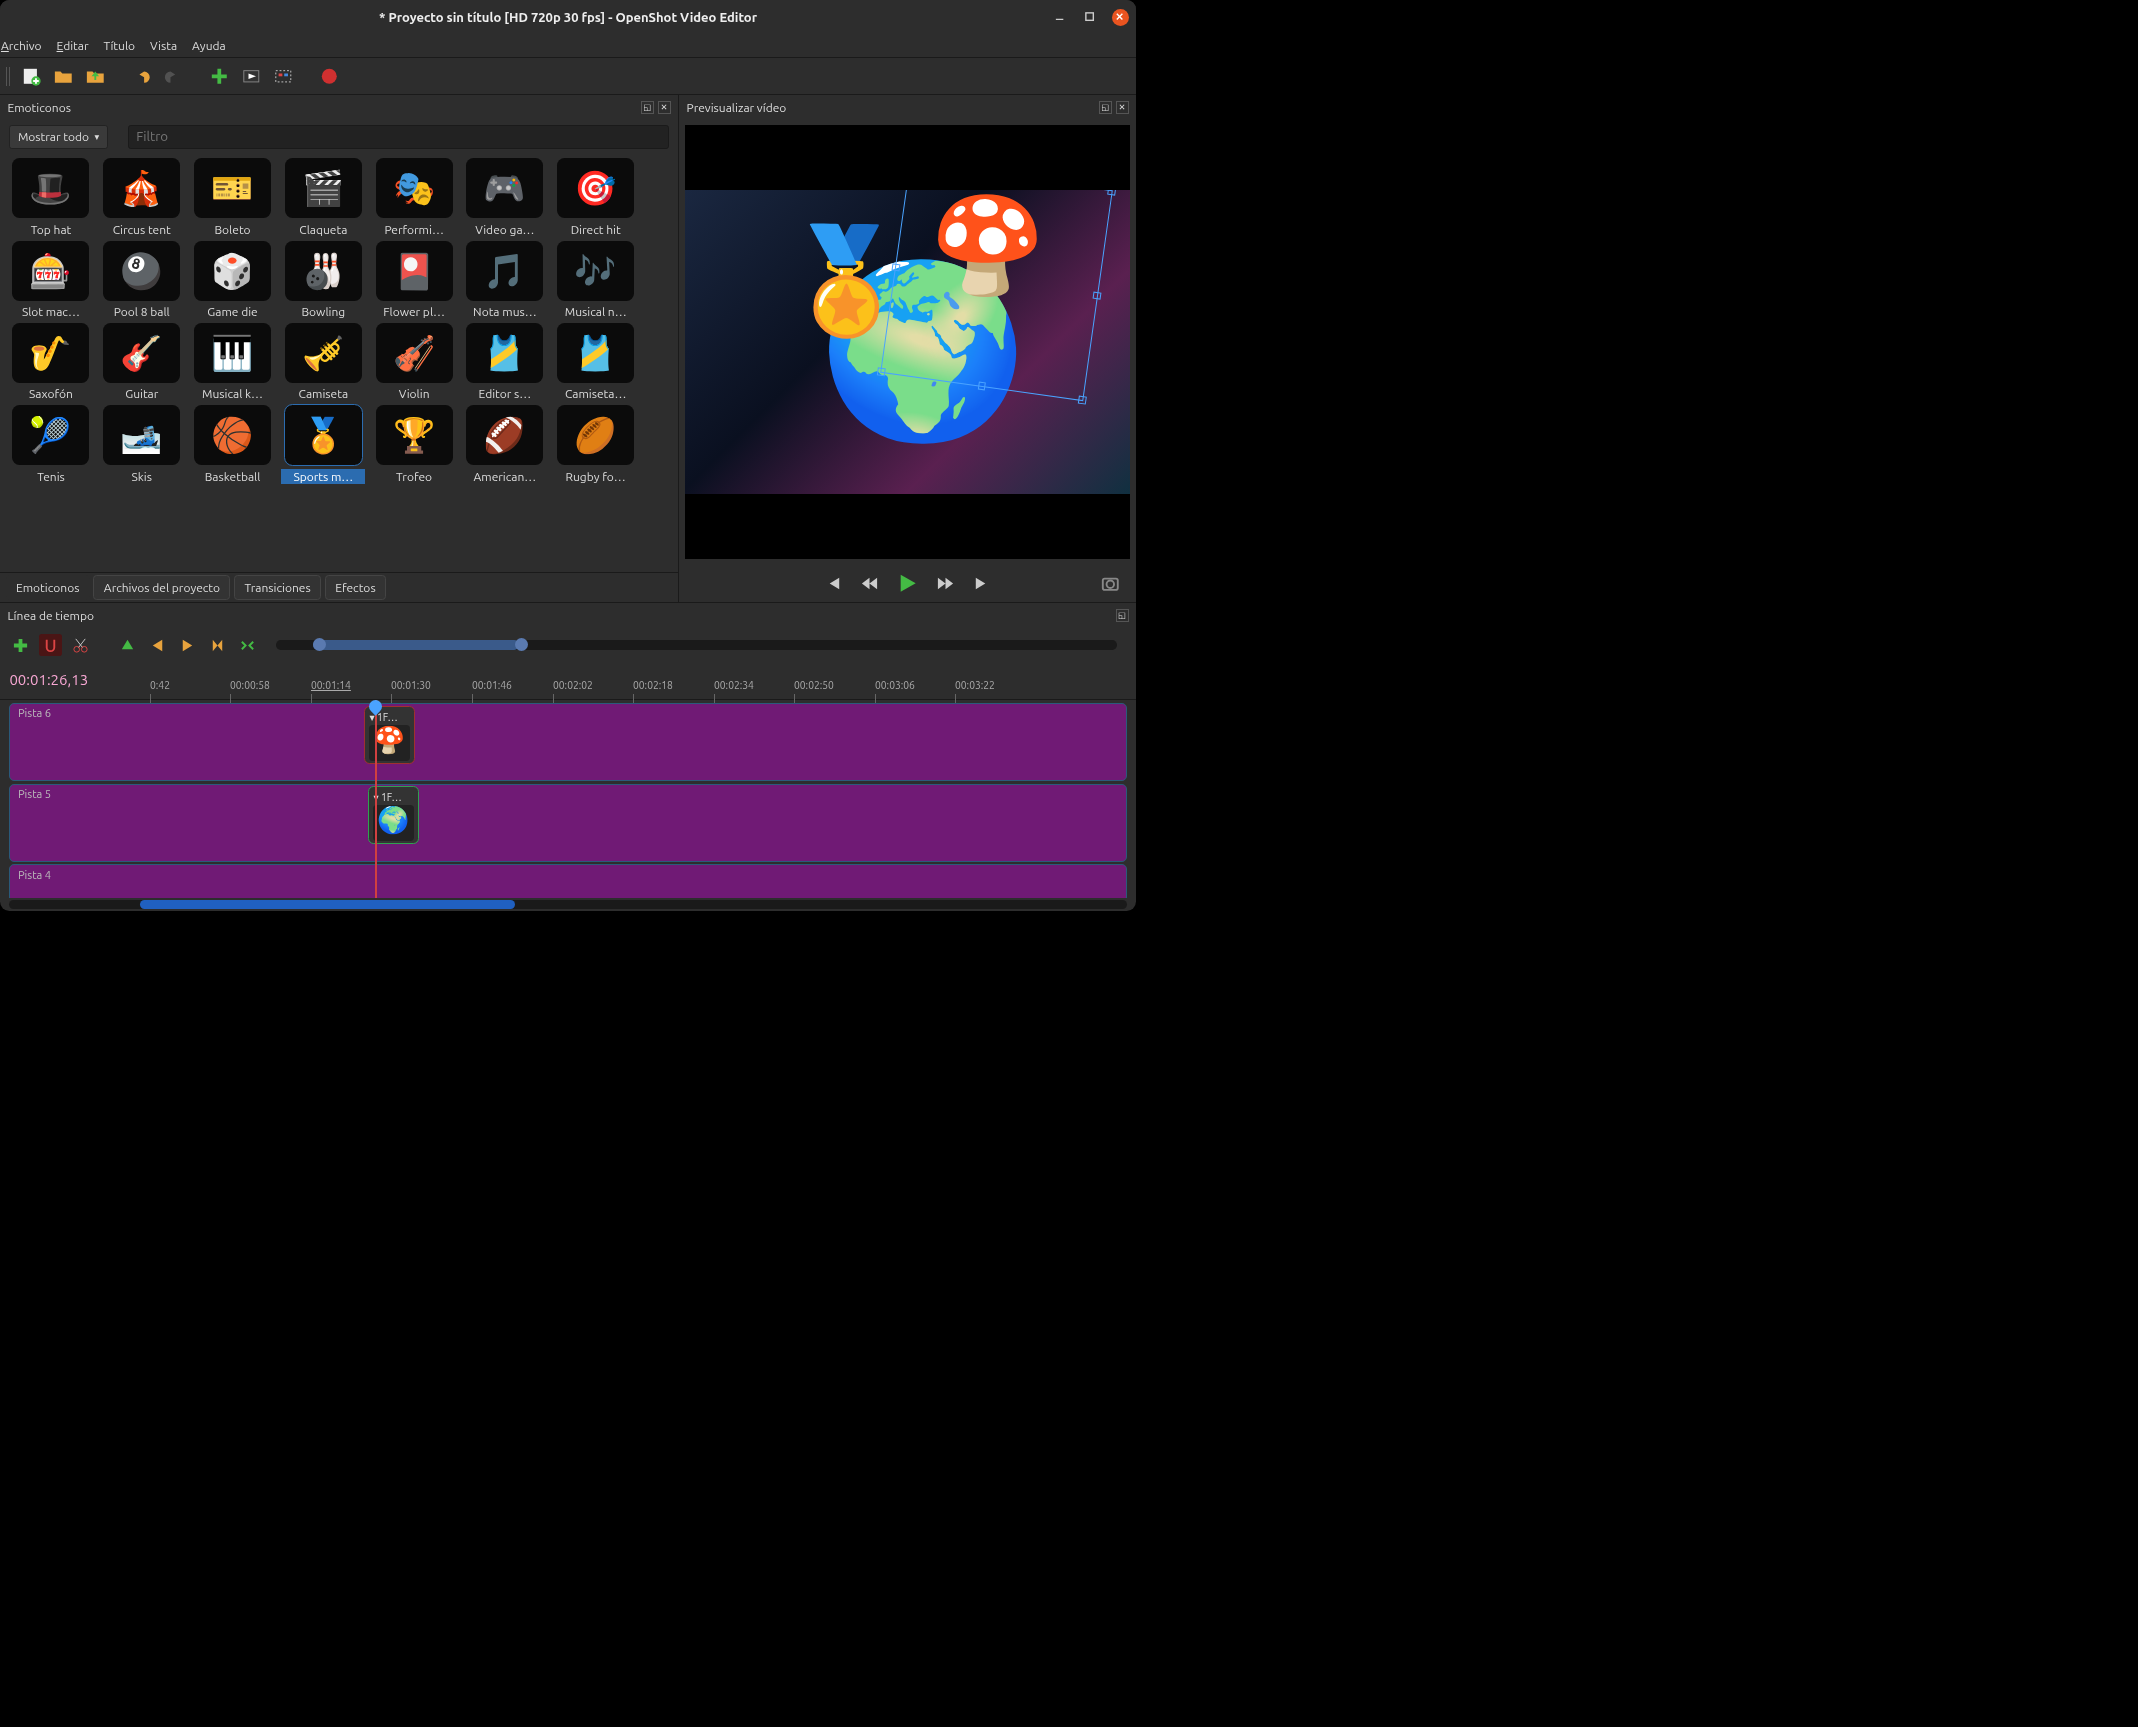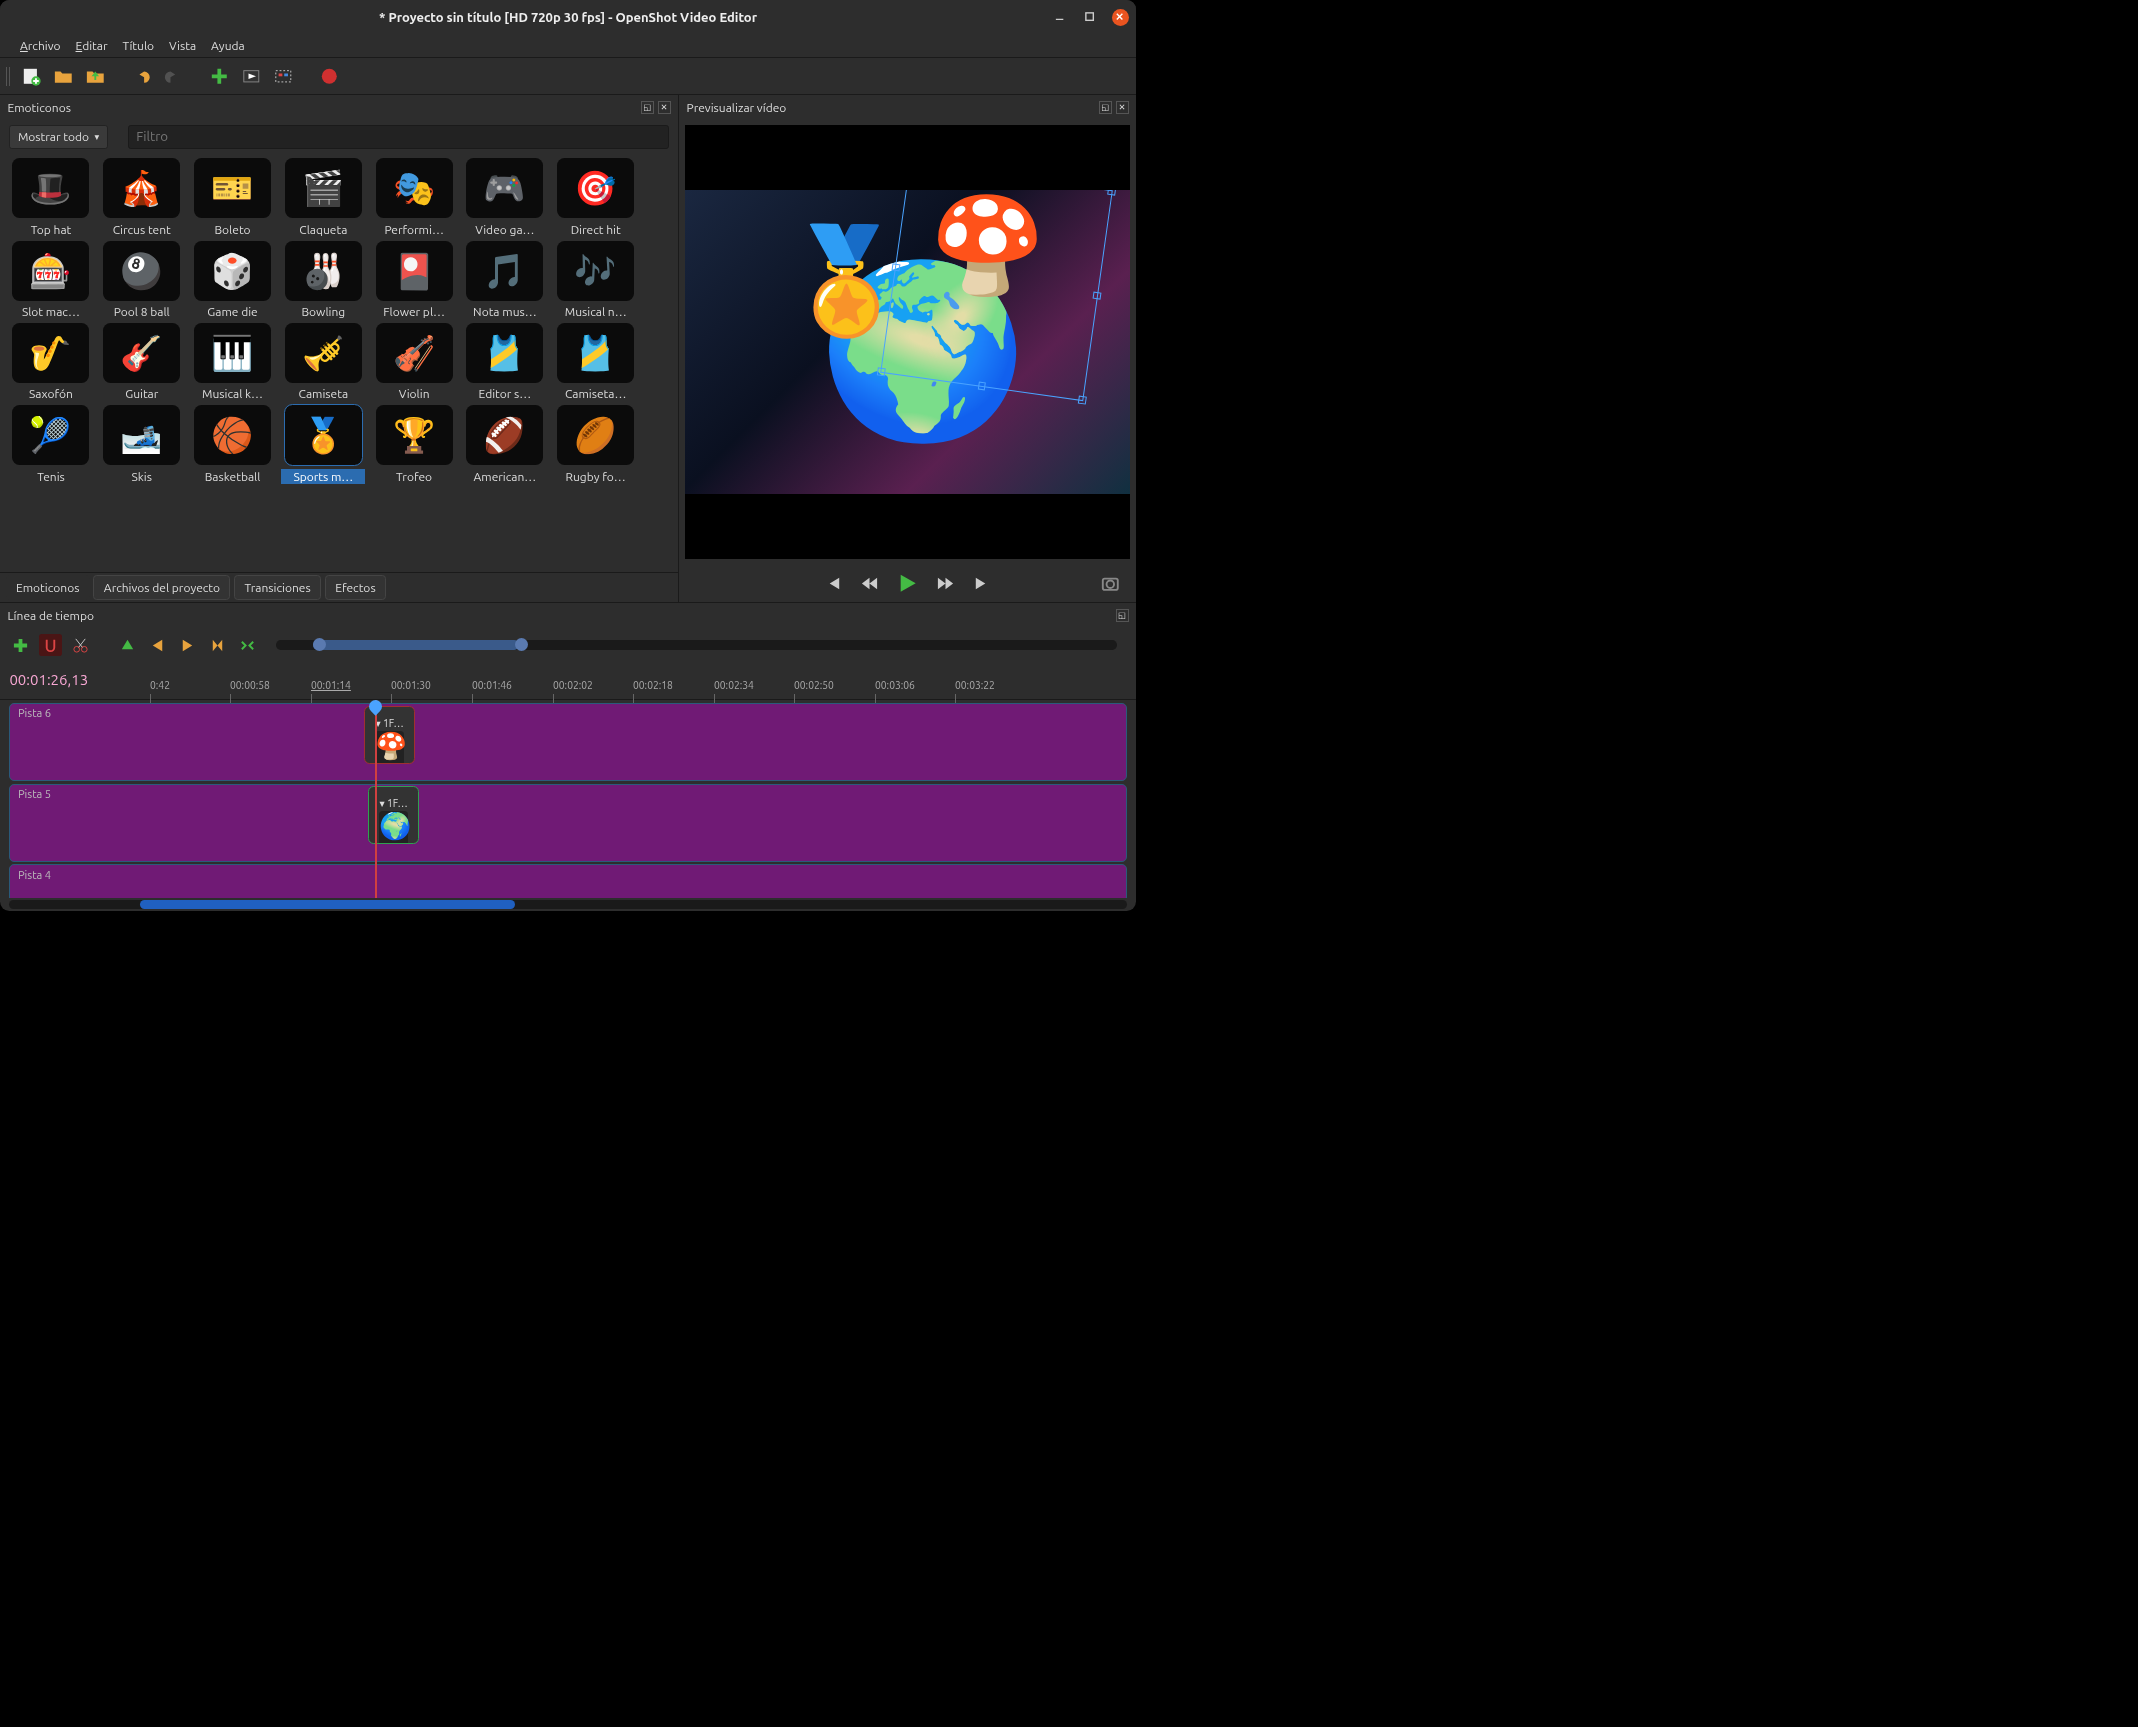--- a/index.html
+++ b/index.html
@@ -3,21 +3,21 @@
 <meta charset="utf-8">
 <style>
 *{box-sizing:border-box;margin:0;padding:0;font-family:"Ubuntu",sans-serif;user-select:none}
 body{background:#000;color:#ddd;font-size:12px;overflow:hidden}
 .window{width:1136px;height:911px;background:#2d2d2d;border-radius:9.4px;overflow:hidden;display:flex;flex-direction:column;position:relative}
 .titlebar{height:34px;background:#2d2d2d;display:flex;align-items:center;position:relative}
 .title{position:absolute;left:0;right:0;text-align:center;font-weight:600;font-size:13px;color:#eee}
 .winbtns{position:absolute;right:7.5px;display:flex;gap:13px;align-items:center}
 .wb{width:17px;height:17px;border-radius:50%;display:flex;align-items:center;justify-content:center;cursor:pointer}
 .wb.close{background:#e95420;color:#fff}
-.menubar{height:24px;display:flex;gap:15px;padding:0 20px;align-items:center;border-bottom:0.9px solid #1a1a1a}
+.menubar{height:24px;display:flex;gap:15px;padding:0 1px;align-items:center;border-bottom:0.9px solid #1a1a1a}
 .menubar span{cursor:pointer}
 .menubar u{text-decoration:underline}
 .toolbar{height:37px;display:flex;align-items:center;gap:5.6px;padding:0 5.6px;border-bottom:0.9px solid #1a1a1a}
 .tb{width:26px;height:26px;display:flex;align-items:center;justify-content:center;cursor:pointer;border-radius:2.8px}
 .grip{width:5.6px;height:19px;background:repeating-linear-gradient(90deg,#555 0 0.9px,transparent 0.9px 2.8px);margin-right:1.9px}
 .main{flex:1;display:flex;min-height:0}
 .left{width:679px;display:flex;flex-direction:column;border-right:0.9px solid #1a1a1a}
 .right{flex:1;display:flex;flex-direction:column}
 .panelhdr{height:24px;display:flex;align-items:center;padding:0 7.5px;justify-content:space-between;background:#2d2d2d}
 .pbtns{display:flex;gap:3.7px}
@@ -57,21 +57,21 @@
 .rulerlabel{width:131px;padding:7.5px 9.4px;font-size:15px;color:#f9a8d4}
 .rticks{flex:1;position:relative}
 .rtick{position:absolute;top:16px;font-size:10.3px;color:#aaa}
 .rtick::after{content:"";position:absolute;left:0;top:15px;width:0.9px;height:19px;background:#666}
 .playhead{position:absolute;top:0;bottom:0;width:1.9px;background:#d04040;z-index:5;left:375px}
 .playhead::before{content:"";position:absolute;top:0;left:-5.6px;width:13px;height:13px;background:#4aa3ff;border-radius:50% 50% 50% 0;transform:rotate(-45deg)}
 .tracks{flex:1;overflow:auto;position:relative;scrollbar-width:thin;scrollbar-color:#2060c0 #1a1a1a}
 .track{height:78px;margin:2.8px 9.4px;border:0.9px solid #2a5a7a;border-radius:5px;background:#701a75;display:flex;position:relative}
 .trackhdr{width:122px;padding:3.7px 7.5px;font-size:11.2px;color:#bbb}
 .clips{flex:1;position:relative}
-.clip{position:absolute;top:1.9px;height:58px;border:1.9px solid #a03030;border-radius:5.6px;background:#333;overflow:hidden;font-size:10.3px;padding:10px}
+.clip{position:absolute;top:1.9px;height:58px;border:1.9px solid #a03030;border-radius:5.6px;background:#333;overflow:hidden;font-size:10.3px;padding:4px}
 .clip.green{border-color:#30a050}
 .clipth{width:100%;height:36px;font-size:26px;text-align:center;background:#222;border-radius:3.7px;margin-top:1.9px}
 .hscroll{height:9.4px;background:#1a1a1a;margin:1.9px 9.4px;border-radius:4.7px;position:relative}
 .hscroll .thumb2{position:absolute;left:131px;width:375px;height:100%;background:#2060c0;border-radius:4.7px}
 svg{display:block}
 </style>
 </head>
 <body>
 
 <div class="window">

